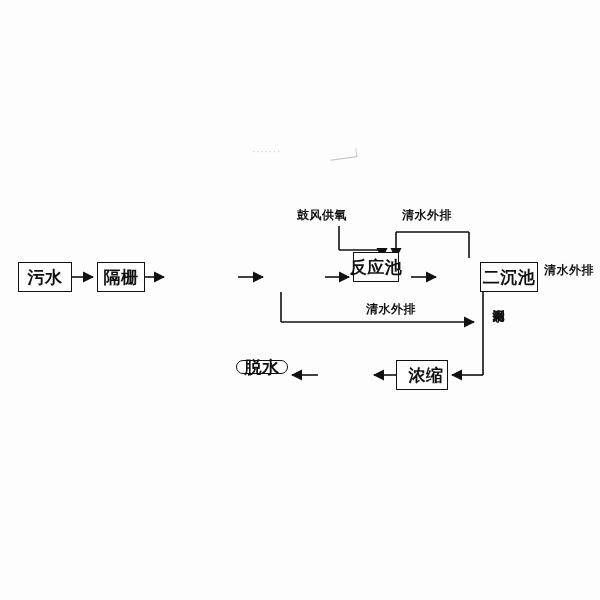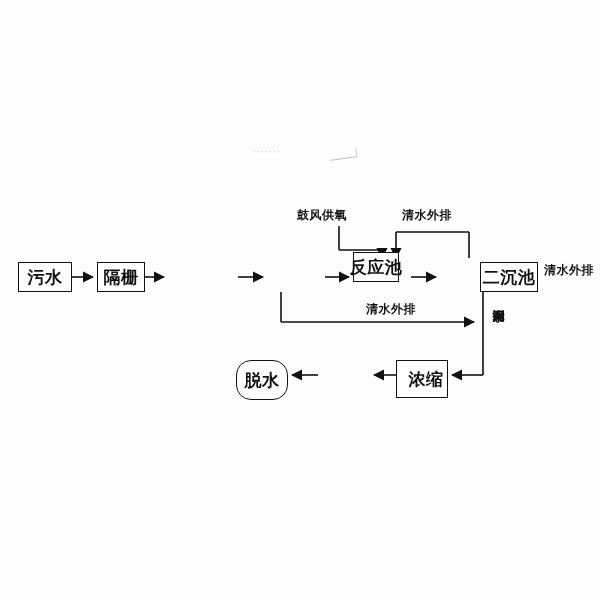--- a/index.html
+++ b/index.html
@@ -117,24 +117,24 @@
   </div>
   <div class="node" style="left:97px; top:262px; width:48px; height:30px;">
     <span>隔栅</span>
   </div>
   <div class="node" style="left:353px; top:252px; width:46px; height:30px;">
     <span>反应池</span>
   </div>
   <div class="node" style="left:440px; top:262px; width:58px; height:30px;margin-left:40px;">
     <span>二沉池</span>
   </div>
-  <div class="node" style="left:396px; top:360px; width:52px; height:38px;padding-left:8px;">
+  <div class="node" style="left:396px; top:360px; width:52px; height:30px;padding-left:8px;">
     <span>浓缩</span>
   </div>
-  <div class="node" style="left:236px; top:360px; width:52px; height:40px;border-radius:15px;">
+  <div class="node" style="left:236px; top:360px; width:52px; height:14px;border-radius:15px;">
     <span>脱水</span>
   </div>
 
   <div class="label" style="left:297px; top:209px;">鼓风供氧</div>
   <div class="label" style="left:402px; top:209px;">清水外排</div>
   <div class="label" style="left:544px; top:264px;font-family:Liberation Serif, serif;">清水外排</div>
   <div class="label" style="left:366px; top:303px;">清水外排</div>
   <div class="label vertical" style="left:492px; top:300px;">剩余污泥</div>
 
 </div>

